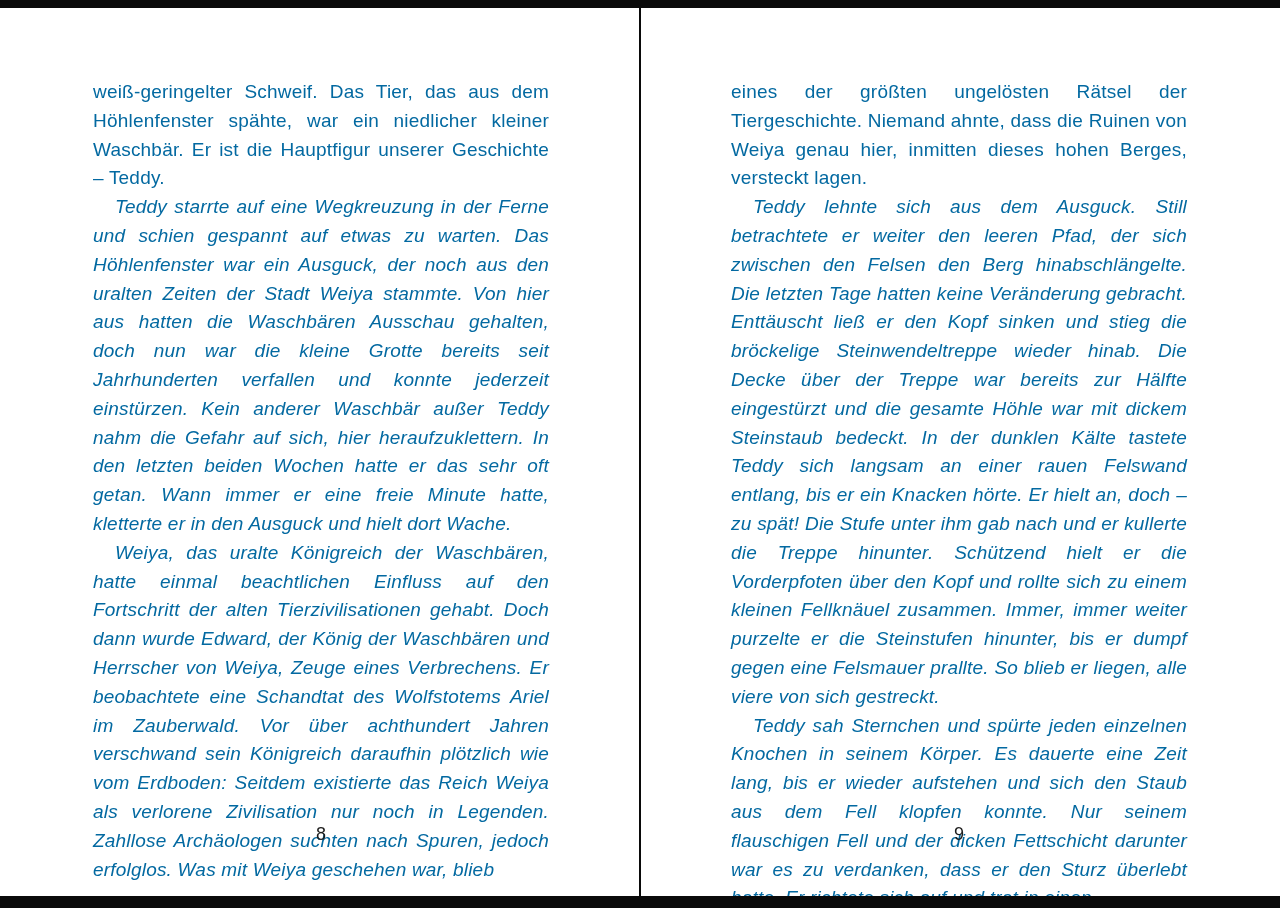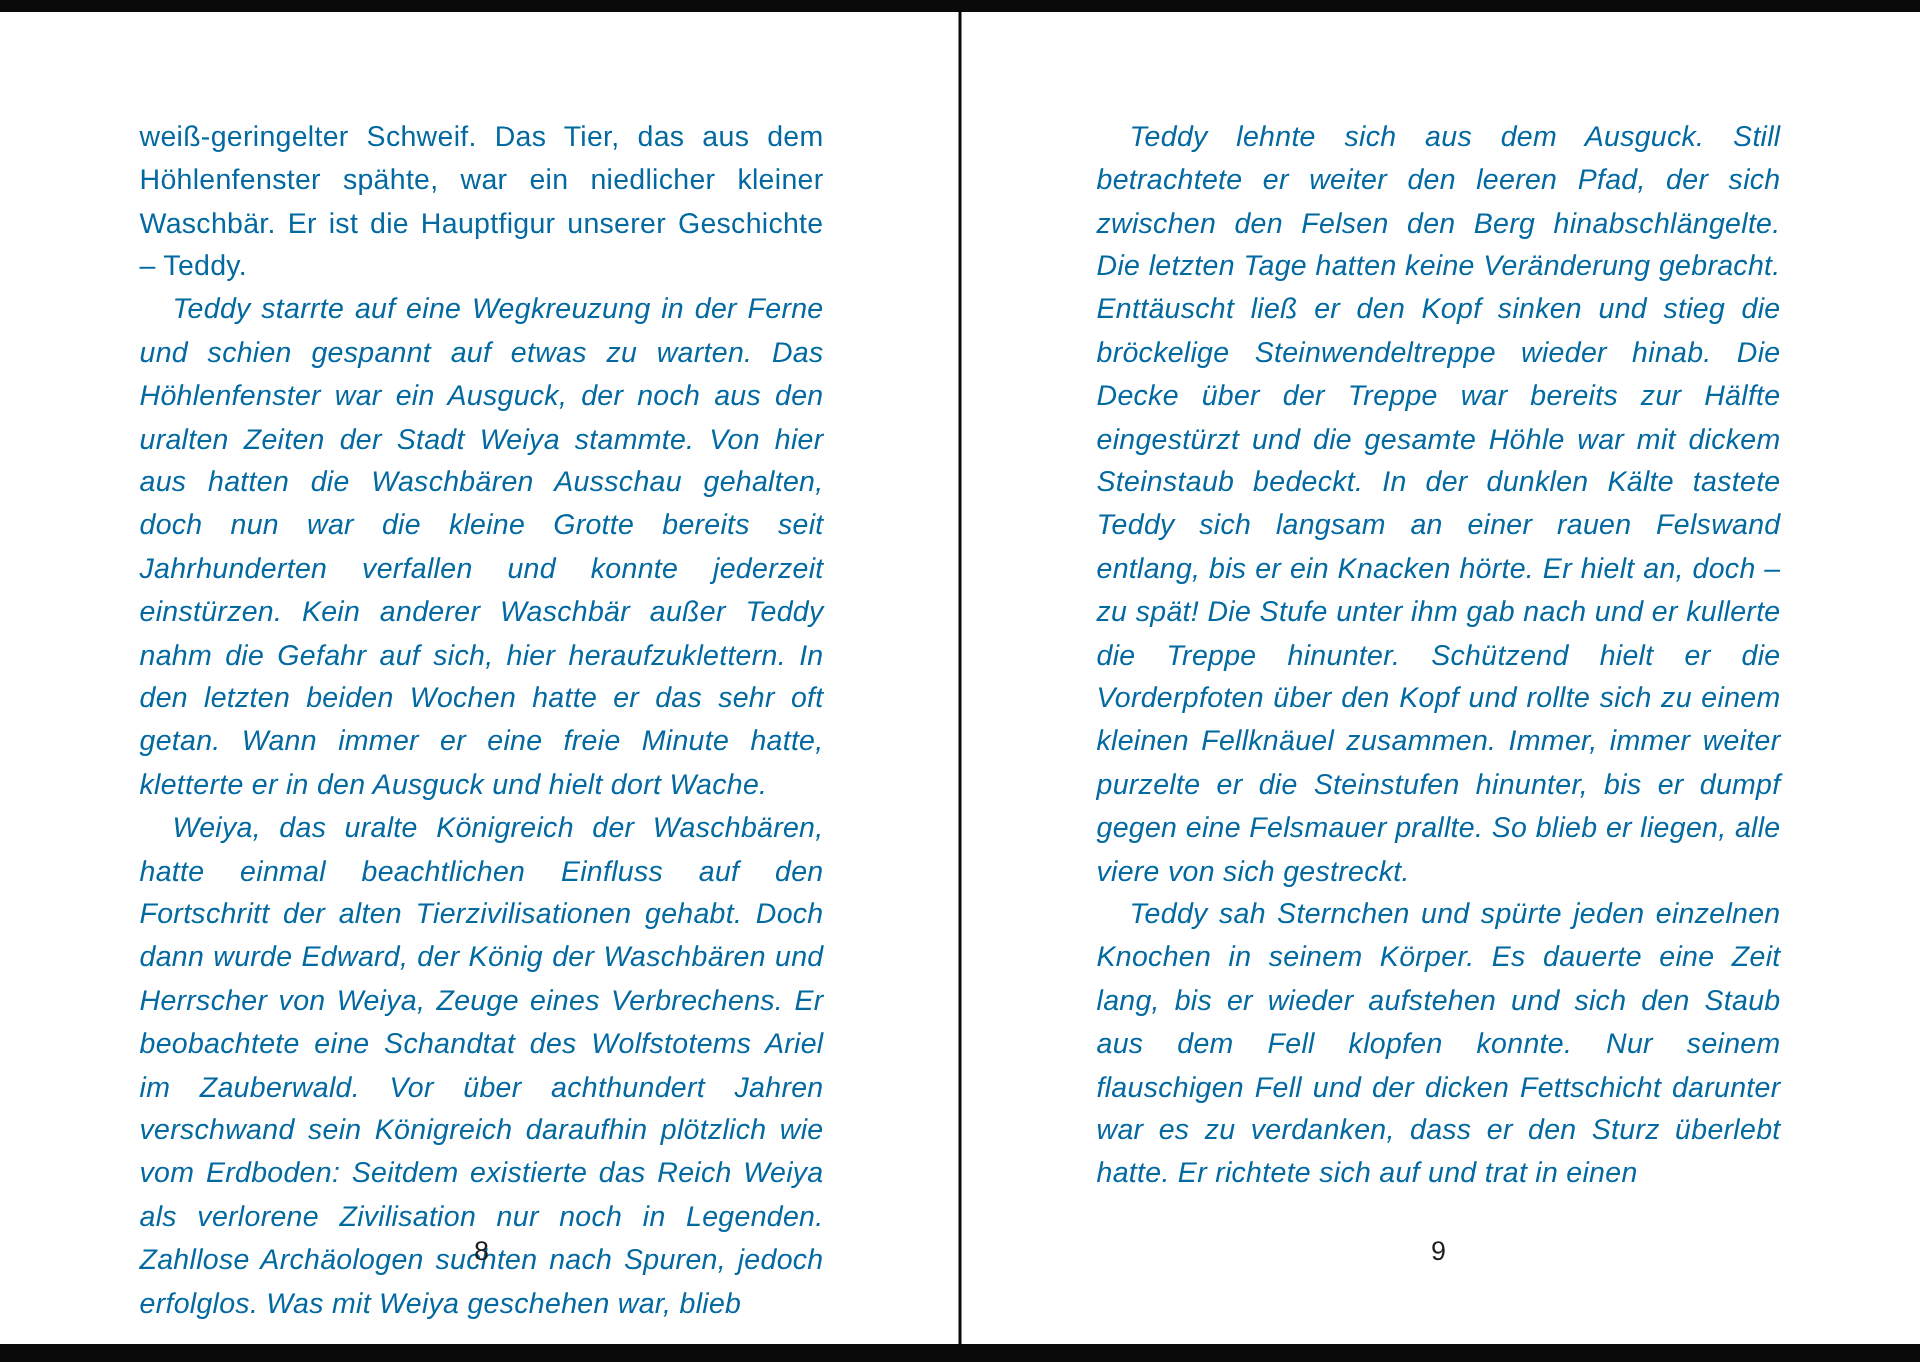--- a/index.html
+++ b/index.html
@@ -102,20 +102,21 @@
         <p class="para indent">Teddy starrte auf eine Wegkreuzung in der Ferne und schien gespannt auf etwas zu warten. Das Höhlenfenster war ein Ausguck, der noch aus den uralten Zeiten der Stadt Weiya stammte. Von hier aus hatten die Waschbären Ausschau gehalten, doch nun war die kleine Grotte bereits seit Jahrhunderten verfallen und konnte jederzeit einstürzen. Kein anderer Waschbär außer Teddy nahm die Gefahr auf sich, hier heraufzuklettern. In den letzten beiden Wochen hatte er das sehr oft getan. Wann immer er eine freie Minute hatte, kletterte er in den Ausguck und hielt dort Wache.</p>
         <p class="para indent">Weiya, das uralte Königreich der Waschbären, hatte einmal beachtlichen Einfluss auf den Fortschritt der alten Tierzivilisationen gehabt. Doch dann wurde Edward, der König der Waschbären und Herrscher von Weiya, Zeuge eines Verbrechens. Er beobachtete eine Schandtat des Wolfstotems Ariel im Zauberwald. Vor über achthundert Jahren verschwand sein Königreich daraufhin plötzlich wie vom Erdboden: Seitdem existierte das Reich Weiya als verlorene Zivilisation nur noch in Legenden. Zahllose Archäologen suchten nach Spuren, jedoch erfolglos. Was mit Weiya geschehen war, blieb</p>
       </div>
       <div class="page-number">8</div>
     </div>
 
     <div class="divider"></div>
 
     <div class="page right">
       <div class="text-block" lang="de">
+        <p class="para no-indent">eines der größten ungelösten Rätsel der Tiergeschichte. Niemand ahnte, dass die Ruinen von Weiya genau hier, inmitten dieses hohen Berges, versteckt lagen.</p>
         <p class="para indent">Teddy lehnte sich aus dem Ausguck. Still betrachtete er weiter den leeren Pfad, der sich zwischen den Felsen den Berg hinabschlängelte. Die letzten Tage hatten keine Veränderung gebracht. Enttäuscht ließ er den Kopf sinken und stieg die bröckelige Steinwendeltreppe wieder hinab. Die Decke über der Treppe war bereits zur Hälfte eingestürzt und die gesamte Höhle war mit dickem Steinstaub bedeckt. In der dunklen Kälte tastete Teddy sich langsam an einer rauen Felswand entlang, bis er ein Knacken hörte. Er hielt an, doch – zu spät! Die Stufe unter ihm gab nach und er kullerte die Treppe hinunter. Schützend hielt er die Vorderpfoten über den Kopf und rollte sich zu einem kleinen Fellknäuel zusammen. Immer, immer weiter purzelte er die Steinstufen hinunter, bis er dumpf gegen eine Felsmauer prallte. So blieb er liegen, alle viere von sich gestreckt.</p>
         <p class="para indent">Teddy sah Sternchen und spürte jeden einzelnen Knochen in seinem Körper. Es dauerte eine Zeit lang, bis er wieder aufstehen und sich den Staub aus dem Fell klopfen konnte. Nur seinem flauschigen Fell und der dicken Fettschicht darunter war es zu verdanken, dass er den Sturz überlebt hatte. Er richtete sich auf und trat in einen</p>
       </div>
       <div class="page-number">9</div>
     </div>
 
   </div>
 
   <div class="frame-bar bottom"></div>
 

